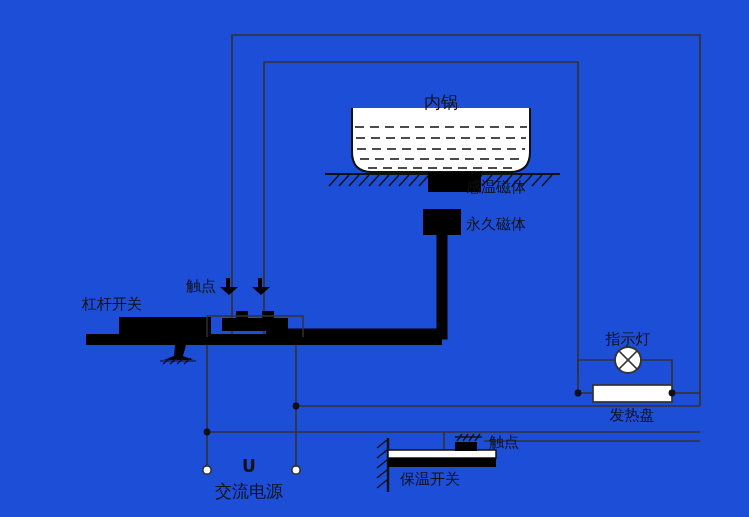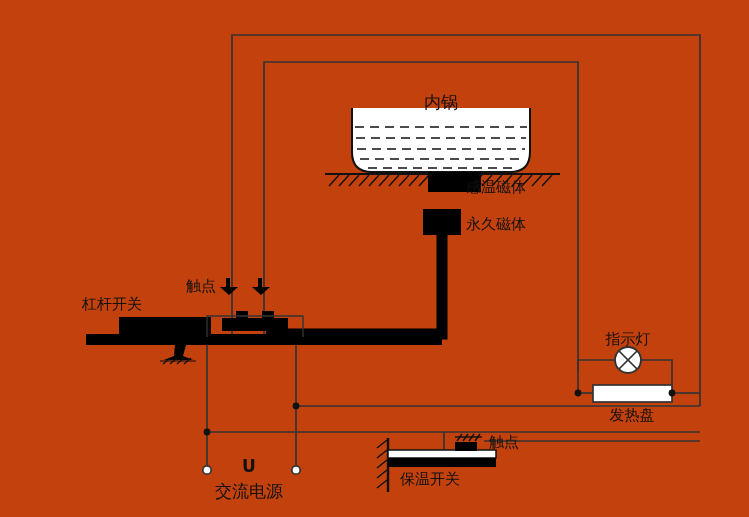--- a/index.html
+++ b/index.html
@@ -1,18 +1,18 @@
 <!DOCTYPE html>
 <html><head>
 <meta charset="utf-8">
 <style>
   html,body{margin:0;padding:0;background:#ffffff;}
   body{width:749px;height:517px;overflow:hidden;
        font-family:"DejaVu Sans","Liberation Sans",sans-serif;}
-  #stage{position:relative;width:749px;height:517px;background:#c2410c;}
+  #stage{position:relative;width:749px;height:517px;background:#1d4ed8;}
   svg#diagram{position:absolute;left:0;top:0;width:749px;height:517px;}
   .lbl{font-family:"DejaVu Sans","Liberation Sans",sans-serif;fill:#111;}
 </style>
 </head>
 <body>
 
 <div id="stage">
 <svg id="diagram" viewBox="0 0 749 517">
   <defs>
     <pattern id="hatchGround" width="10" height="10" patternUnits="userSpaceOnUse" patternTransform="rotate(45)">

